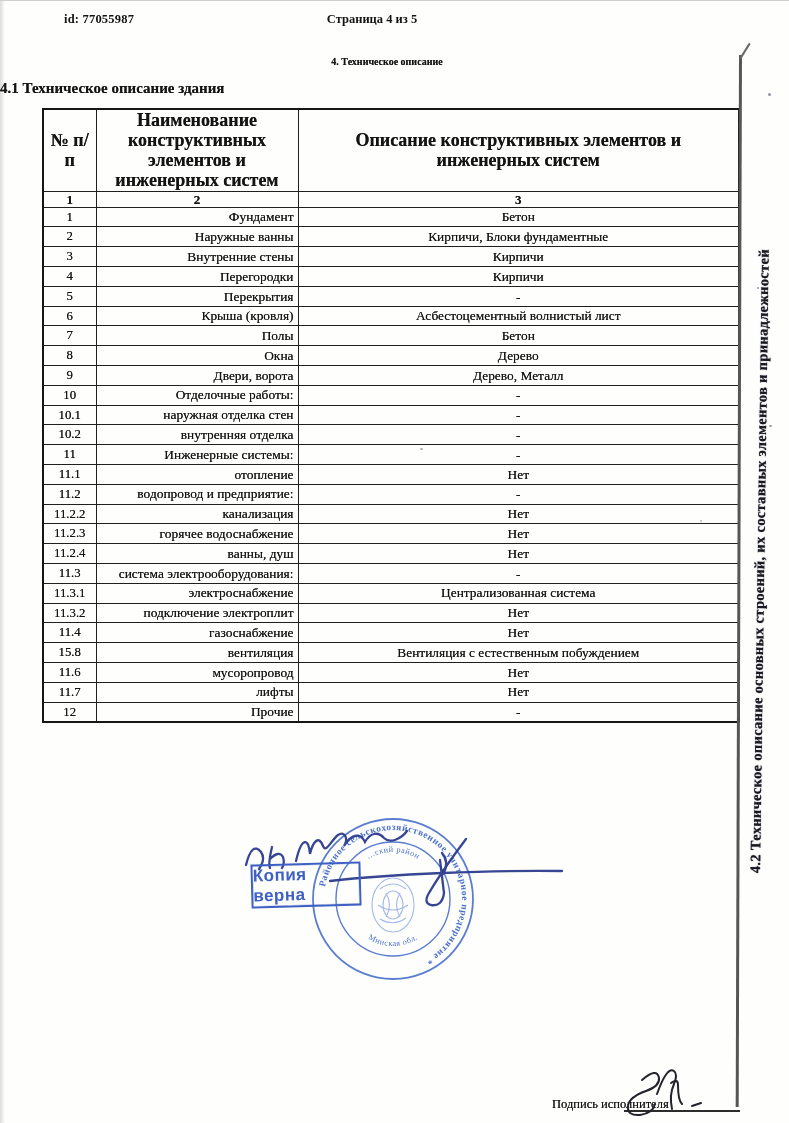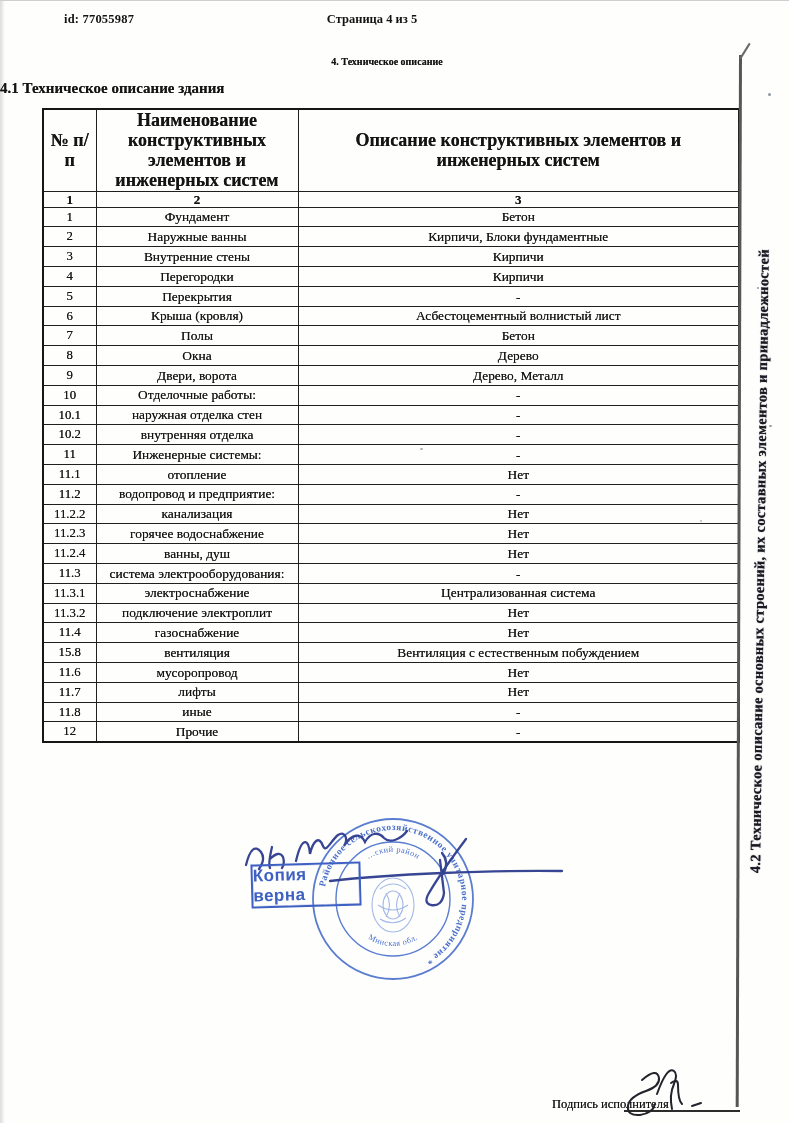--- a/index.html
+++ b/index.html
@@ -25,21 +25,21 @@
     font-family:"Liberation Serif",serif;}
   table.desc{border:2px solid #161616;}
   table.desc td, table.desc th{border:1.5px solid #1f1f1f;padding:0 4px;
     overflow:hidden;white-space:nowrap;text-shadow:0 0 .45px rgba(0,0,0,.75);}
   col.c1{width:53px;} col.c2{width:202px;} col.c3{width:441px;}
   tr.hdr th{height:44px;font-size:18px;font-weight:700;line-height:1.12;
     text-align:center;vertical-align:middle;white-space:normal;}
   tr.nums td{height:15px;font-size:13px;font-weight:700;text-align:center;line-height:1;}
   tr.data td{height:18.8px;font-size:13.4px;line-height:1;vertical-align:middle;}
   tr.data td.num{text-align:center;font-size:12.8px;padding:0 1px;}
-  tr.data td.name{text-align:center;}
+  tr.data td.name{text-align:right;}
   tr.data td.desc{text-align:center;}
   
   .edge-line{position:absolute;left:739px;top:54px;width:3.2px;height:1052px;
     background:#565656;transform:rotate(.18deg);transform-origin:top left;}
   .edge-hook{position:absolute;left:744px;top:41px;width:2px;height:18px;
     background:#6a6a6a;transform:rotate(32deg);}
   .side-note{position:absolute;left:747px;top:872px;width:632px;
     transform:rotate(-89.2deg);transform-origin:0 0;
     font-family:"Liberation Serif",serif;font-size:14.5px;font-weight:700;
     color:#191922;letter-spacing:.3px;white-space:nowrap;
@@ -214,25 +214,20 @@
     <td class="num">11.6</td>
     <td class="name">мусоропровод</td>
     <td class="desc">Нет</td>
   </tr>
         <tr class="data">
     <td class="num">11.7</td>
     <td class="name">лифты</td>
     <td class="desc">Нет</td>
   </tr>
         <tr class="data">
-    <td class="num">11.8</td>
-    <td class="name">иные</td>
-    <td class="desc">-</td>
-  </tr>
-        <tr class="data">
     <td class="num">12</td>
     <td class="name">Прочие</td>
     <td class="desc">-</td>
   </tr>
       </tbody>
   </table>
 </div>
 
 <div class="edge-line"></div>
 <div class="edge-hook"></div>

